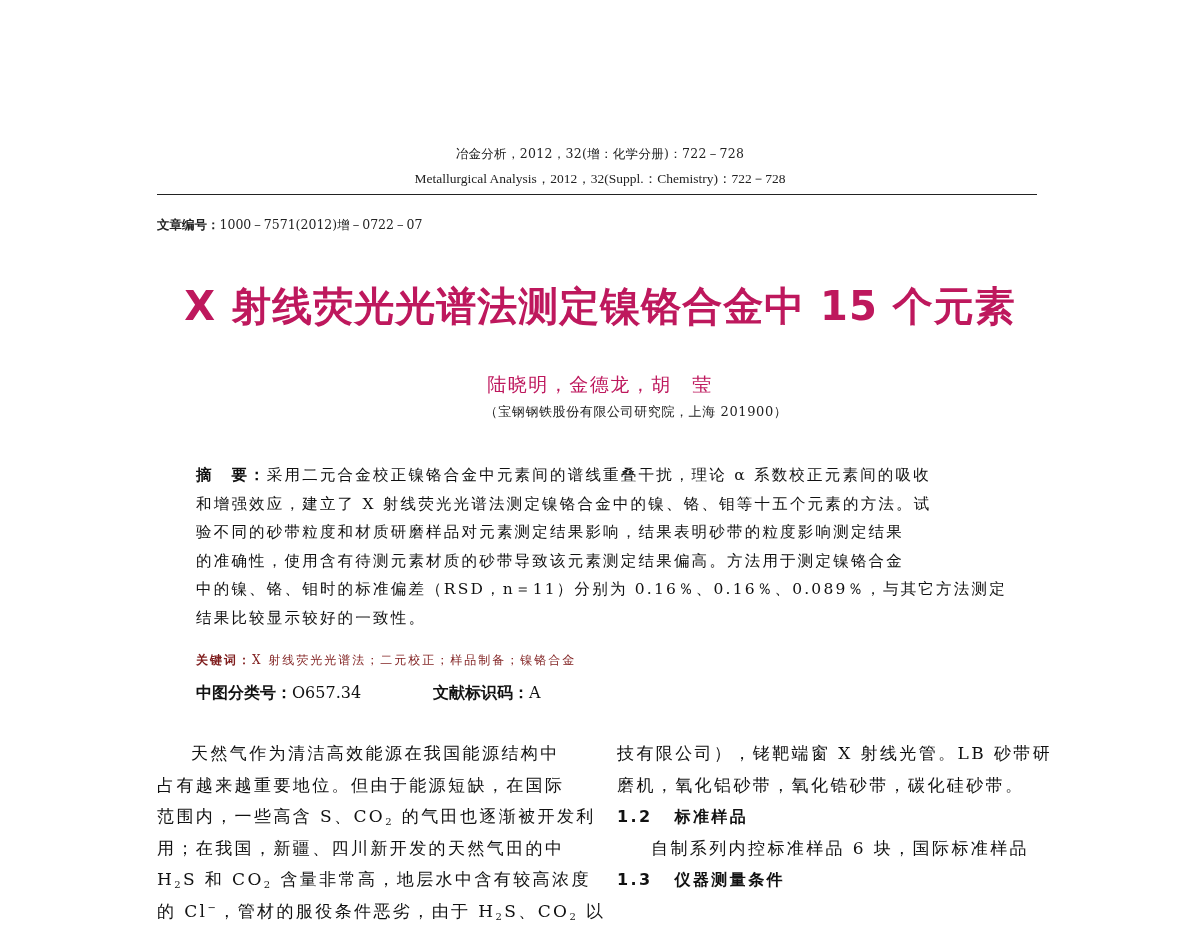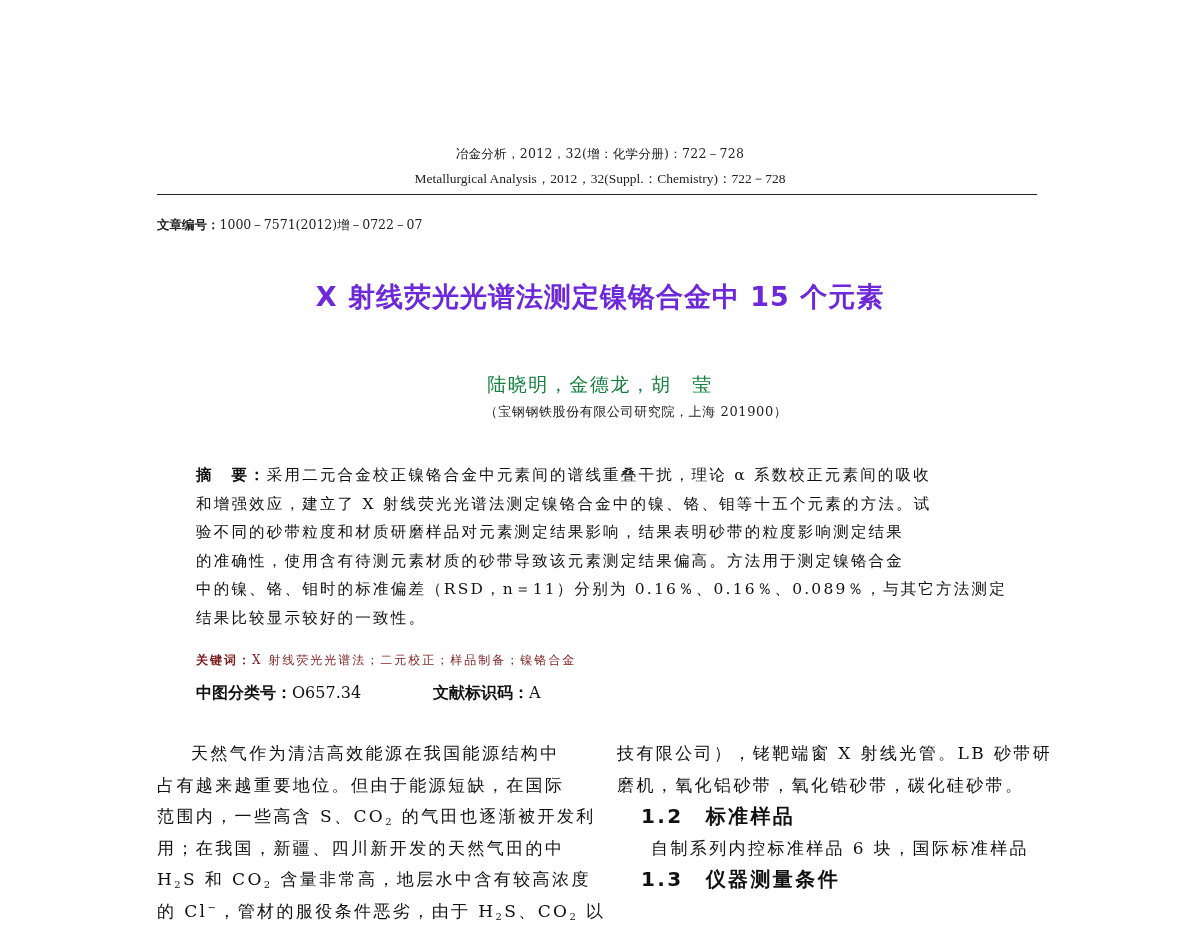--- a/index.html
+++ b/index.html
@@ -41,30 +41,30 @@
       font-size: 12.5px;
       color: #222;
     }
     .article-no .lbl { font-family: "DejaVu Sans", sans-serif; font-weight: bold; }
 
     .title {
       left: 0; width: 1200px; top: 279px;
       text-align: center;
       font-family: "DejaVu Sans", sans-serif;
       font-weight: bold;
-      font-size: 27px;
+      font-size: 40px;
       letter-spacing: 1px;
-      color: #6d28d9;
+      color: #be185d;
     }
     .authors {
       left: 0; width: 1200px; top: 372px;
       text-align: center;
       font-size: 19px;
       letter-spacing: 1.5px;
-      color: #15803d;
+      color: #be185d;
     }
     .affiliation {
       left: 0; width: 1200px; top: 403px;
       text-align: center;
       font-size: 13px;
       letter-spacing: 0.6px;
       color: #222;
       padding-left: 36px;
     }
 
@@ -107,22 +107,21 @@
       letter-spacing: 2.4px;
       color: #111;
     }
     .col .line { display: block; white-space: nowrap; }
     .col-left { left: 157px; width: 430px; }
     .col-right { left: 617px; width: 430px; }
     .indent { padding-left: 34px; }
     .section-head {
       font-family: "DejaVu Sans", sans-serif;
       font-weight: bold;
-      font-size: 20px;
-      margin-left: 24px;
+      font-size: 16px;
     }
     .section-head .num { margin-right: 22px; }
     sub { font-size: 10px; vertical-align: -3px; line-height: 0; }
     sup { font-size: 10px; vertical-align: 6px; line-height: 0; }
   </style>
 </head>
 <body>
 
 <div class="abs journal-cn">冶金分析，2012，32(增：化学分册)：722－728</div>
 <div class="abs journal-en">Metallurgical Analysis，2012，32(Suppl.：Chemistry)：722－728</div>

